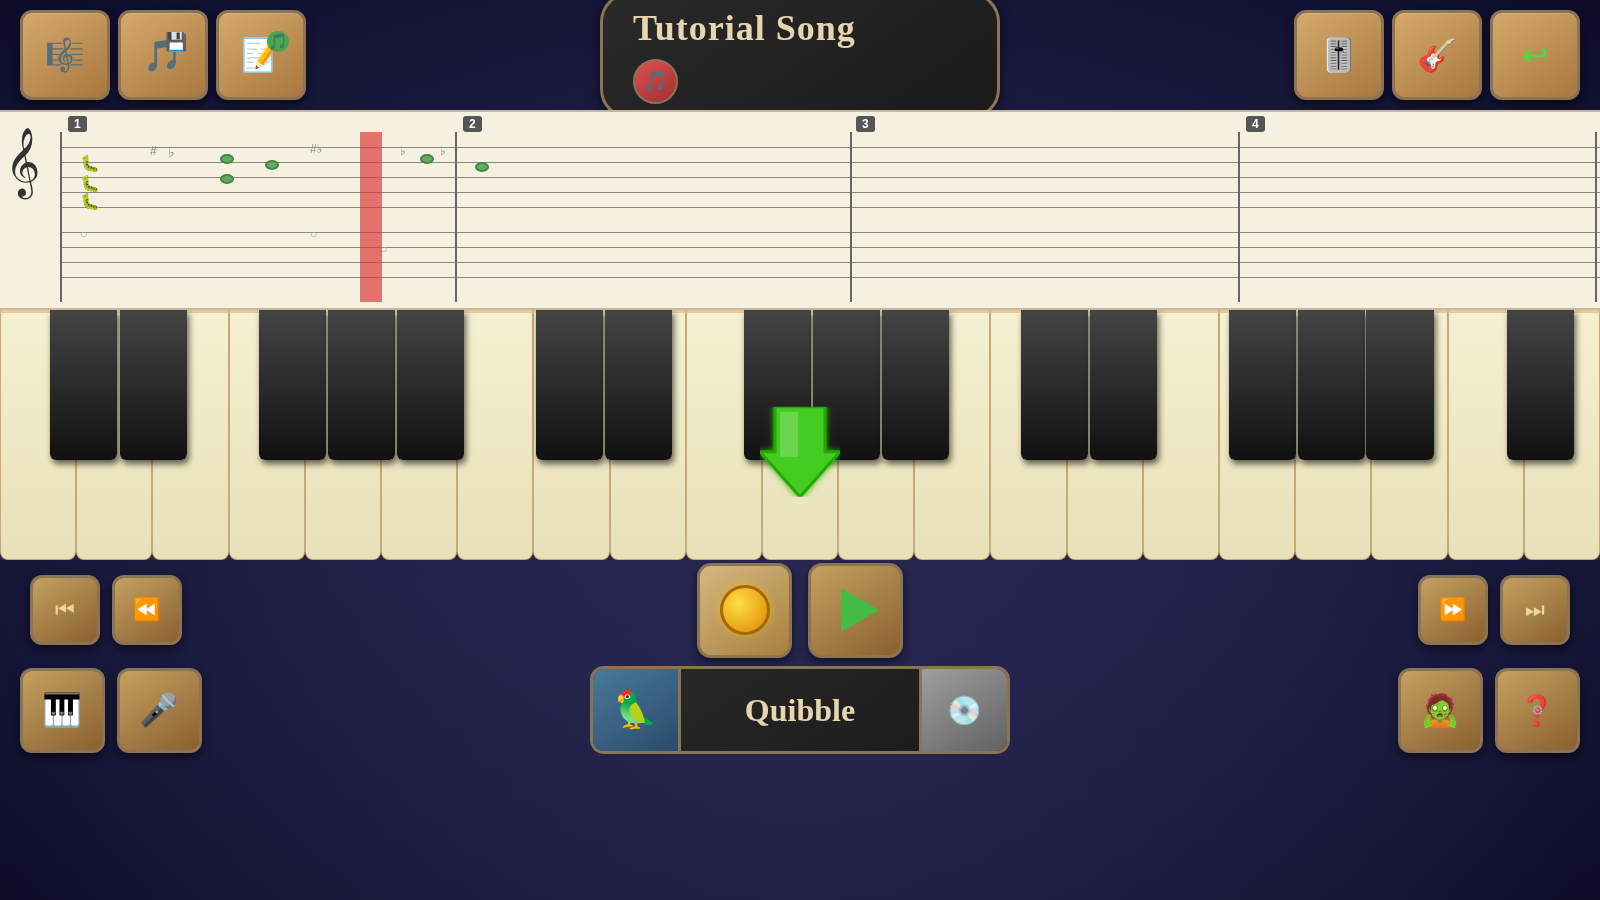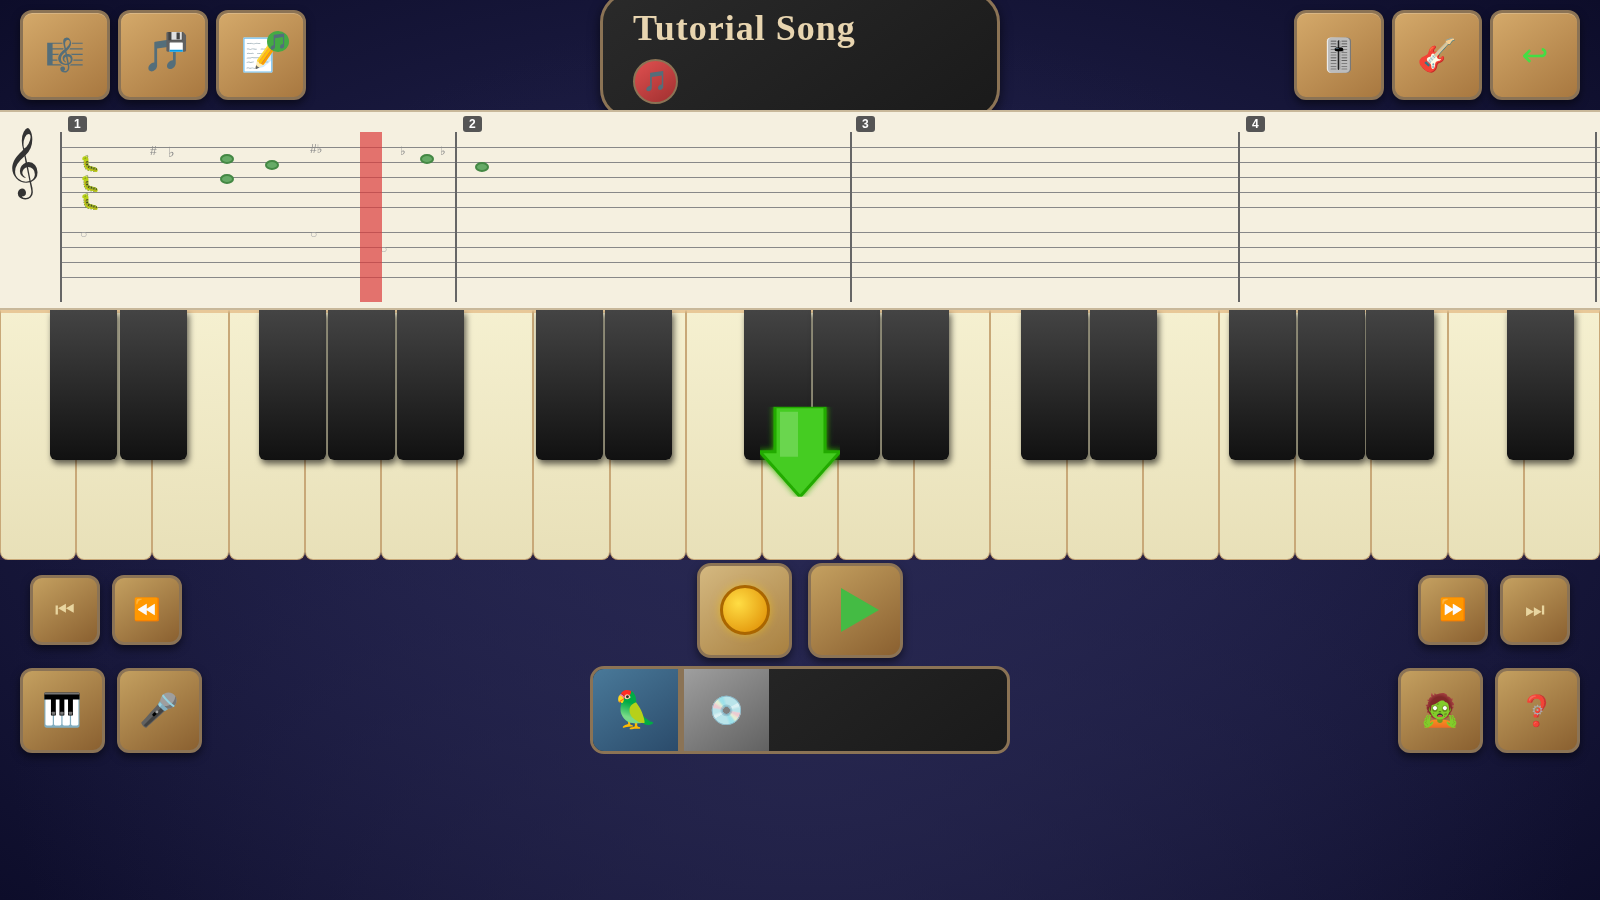--- a/index.html
+++ b/index.html
@@ -661,20 +661,21 @@
       </div>
       <div class="small-char-btn">
         <span style="font-size:32px;">🎤</span>
       </div>
     </div>
 
     <div class="char-center">
       <div class="char-portrait">
         <span>🦜</span>
       </div>
+      <div class="char-name-display">Quibble</div>
       <div class="char-item-slot">
         <span>💿</span>
       </div>
     </div>
 
     <div class="char-right">
       <div class="small-char-btn">
         <span style="font-size:32px;">🧟</span>
       </div>
       <div class="small-char-btn">

